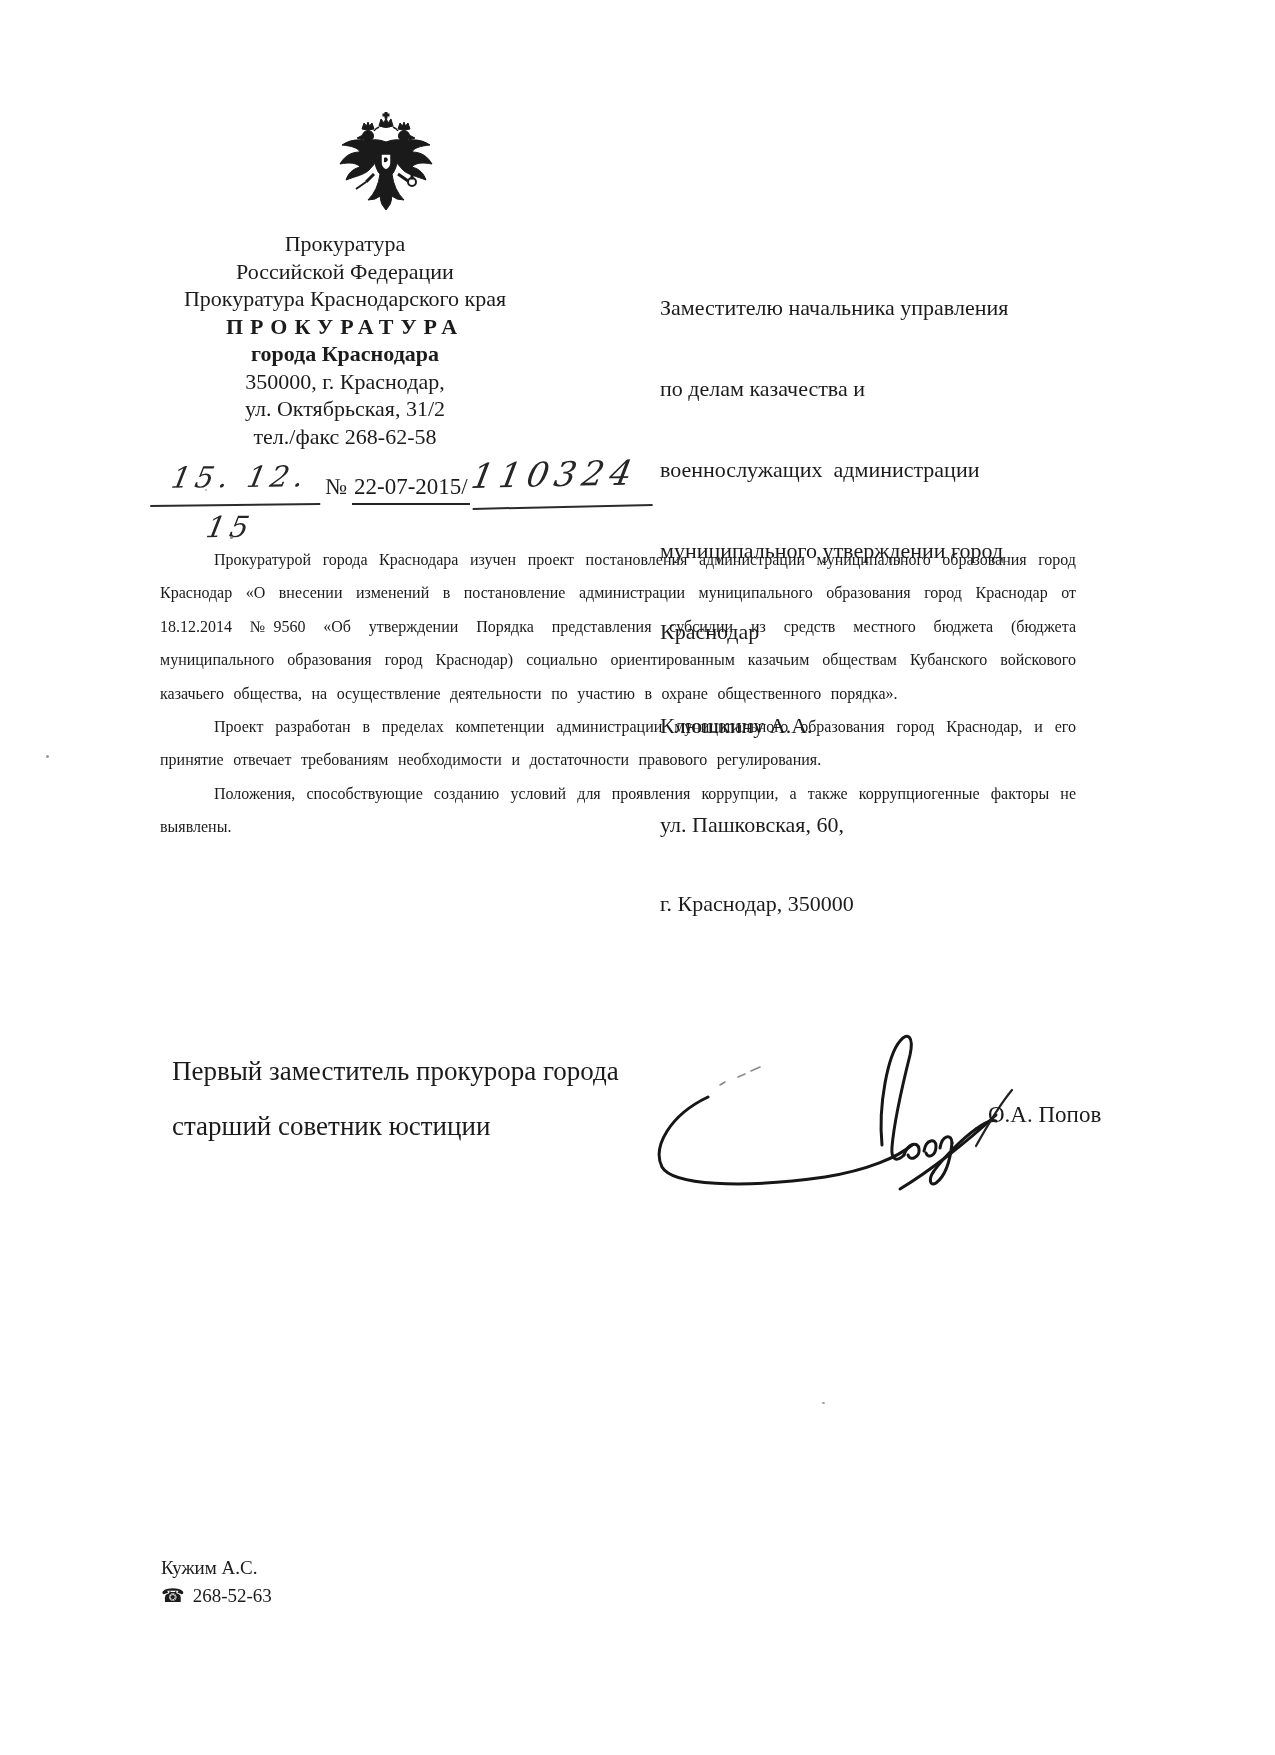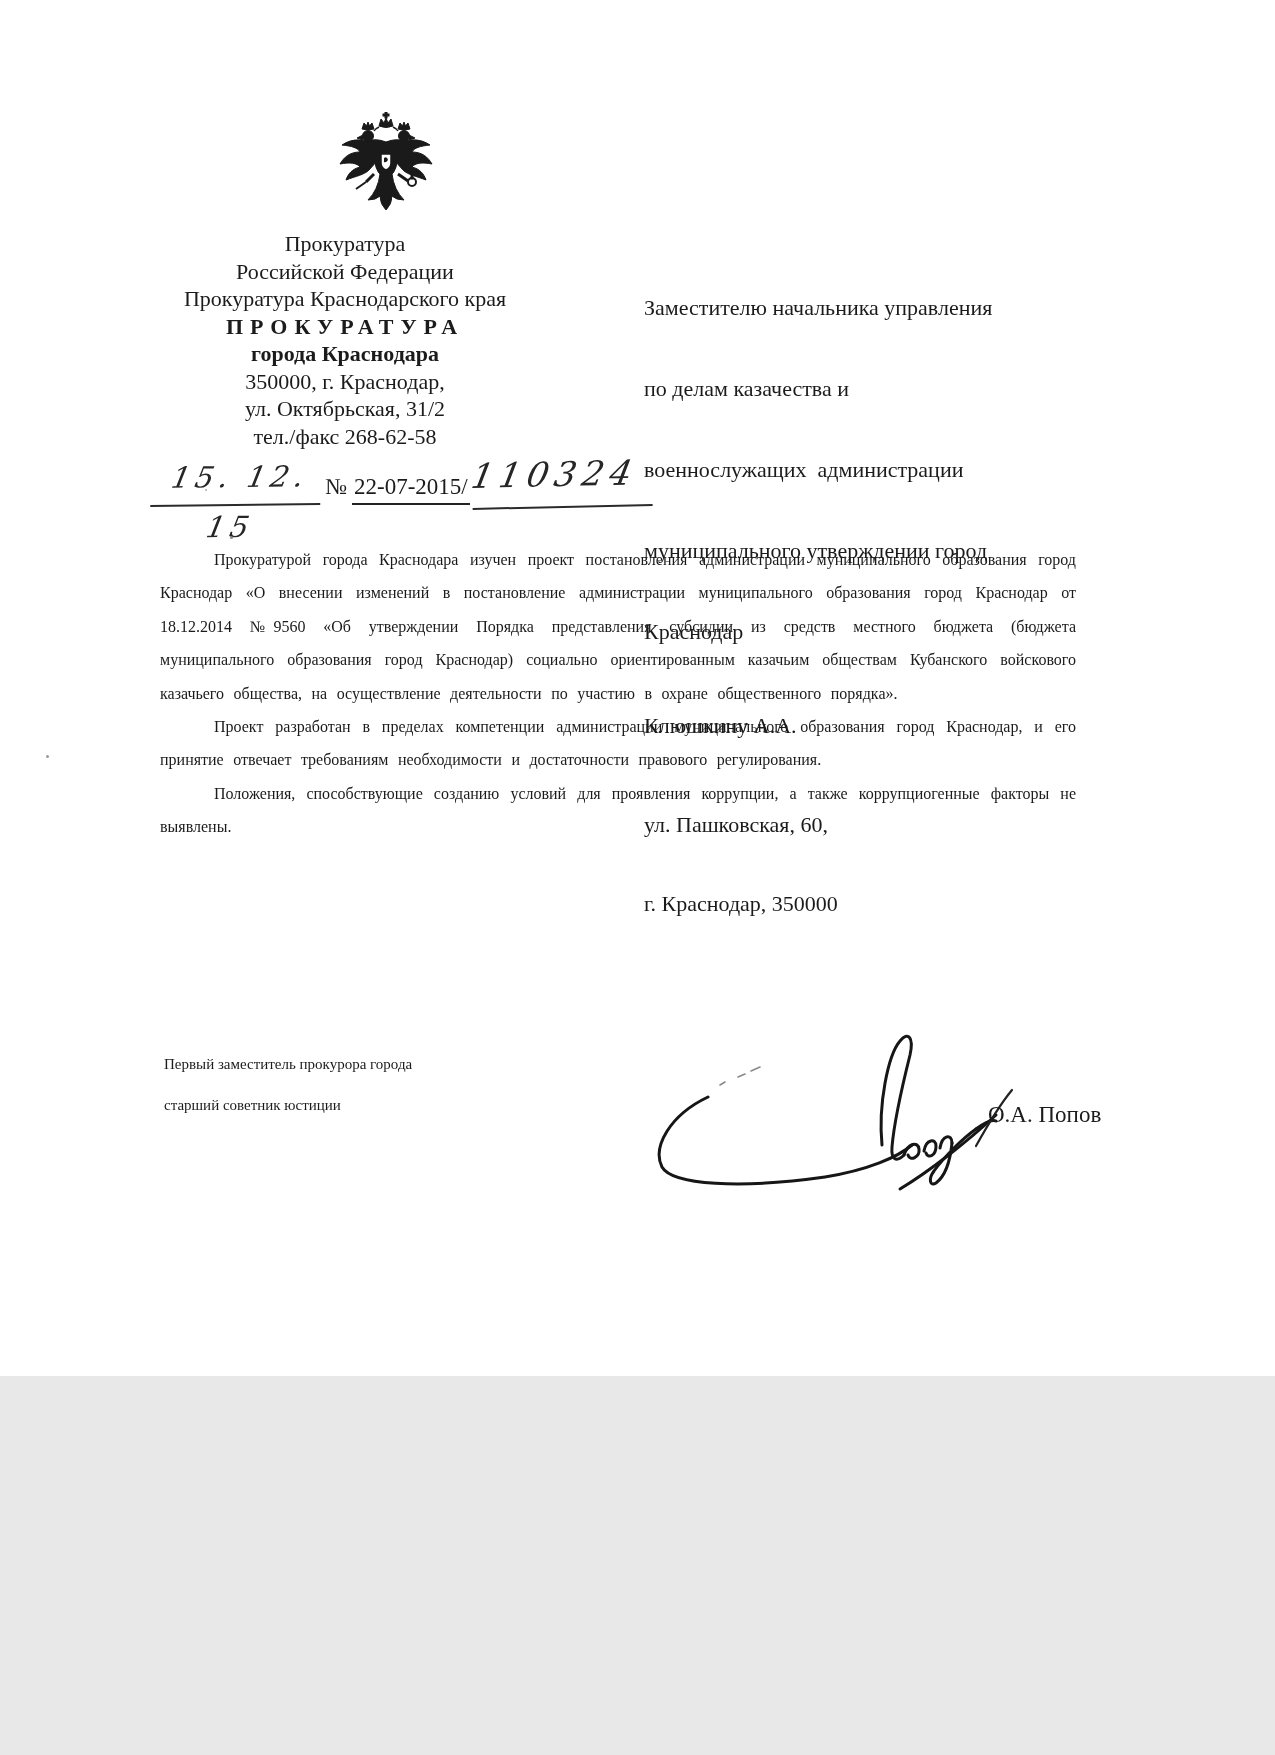--- a/index.html
+++ b/index.html
@@ -1,18 +1,18 @@
 <!DOCTYPE html>
 <html><head>
 <meta charset="utf-8">
 <style>
   html,body{margin:0;padding:0;background:#e8e8e8;}
   .page{
     position:relative;
-    width:1275px;height:1376px;
+    width:1275px;height:1755px;
     margin:0 auto;
     background:#ffffff;
     font-family:"Liberation Serif", serif;
     color:#1b1b1b;
     overflow:hidden;
   }
   
   .emblem{position:absolute;left:338px;top:112px;width:96px;height:112px;}
   .lh-left{
     position:absolute;left:130px;top:230px;width:430px;
@@ -36,34 +36,34 @@
     position:absolute;left:352px;top:474px;font-size:23px;
     border-bottom:2px solid #242424;padding:0 2px 3px 2px;
   }
   .ref-hand-no{
     position:absolute;left:472px;top:446px;width:180px;height:60px;
     border-bottom:2px solid #2b2b2b;transform:rotate(-1.2deg);
   }
   .ref-hand-no .hand{font-size:34px;letter-spacing:6px;line-height:56px;}
   
   .lh-right{
-    position:absolute;left:644px;top:240px;width:430px;
+    position:absolute;left:660px;top:240px;width:430px;
     font-size:22px;line-height:27px;white-space:pre-wrap;
   }
   .lh-right .addr-name{margin-top:13px;}
   .lh-right .addr-street{margin-top:20px;line-height:23px;}
   
   .body-text{
     position:absolute;left:160px;top:543px;width:916px;
     font-size:16px;line-height:33.4px;text-align:justify;
     word-spacing:5.5px;
   }
   .body-text p{margin:0;text-indent:54px;}
   
-  .signoff{position:absolute;left:164px;top:1056px;font-size:15px;}
+  .signoff{position:absolute;left:172px;top:1056px;font-size:27px;}
   .signoff .pos2{margin-top:24px;}
   .sig-svg{position:absolute;left:600px;top:1005px;}
   .sig-name{position:absolute;left:988px;top:1102px;font-size:23px;text-align:right;}
   .name-cross{position:absolute;left:972px;top:1088px;}
   
   .footer{position:absolute;left:161px;top:1556px;font-size:19px;line-height:24px;}
   .footer .phone-row{margin-top:4px;}
   .phone-ico{font-size:19px;margin-right:8px;}
   
   .speck{position:absolute;border-radius:50%;}

